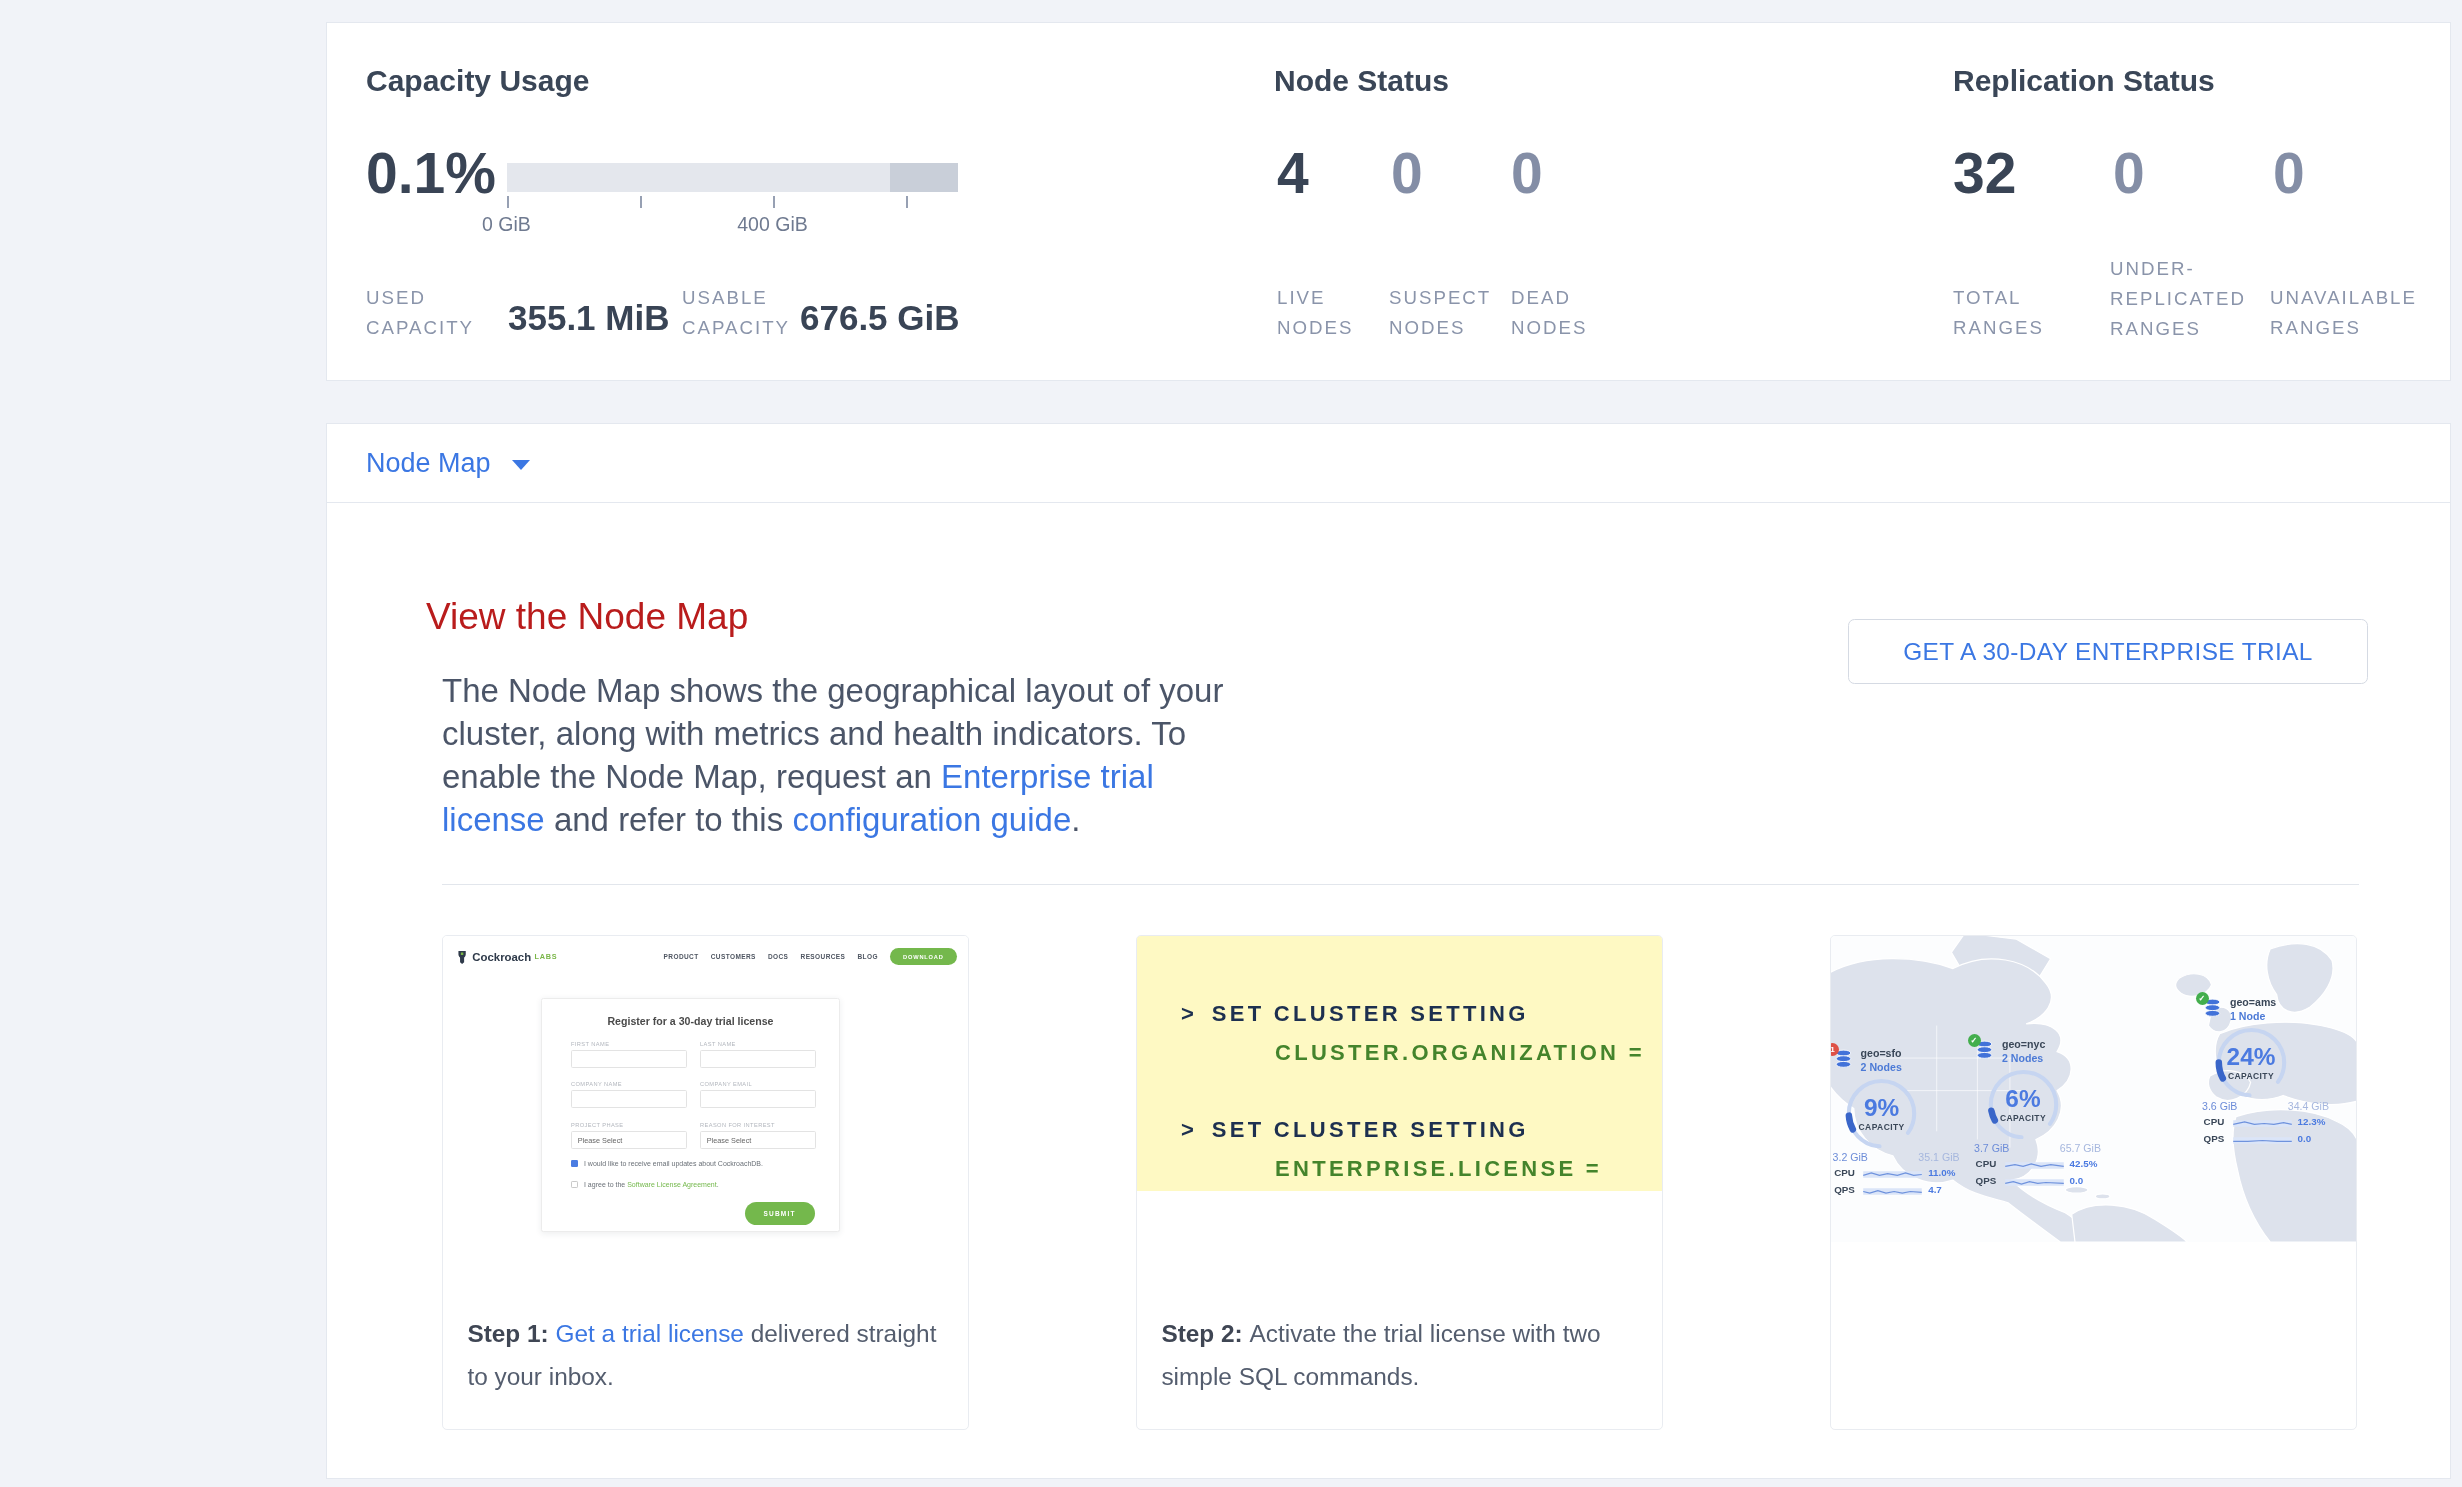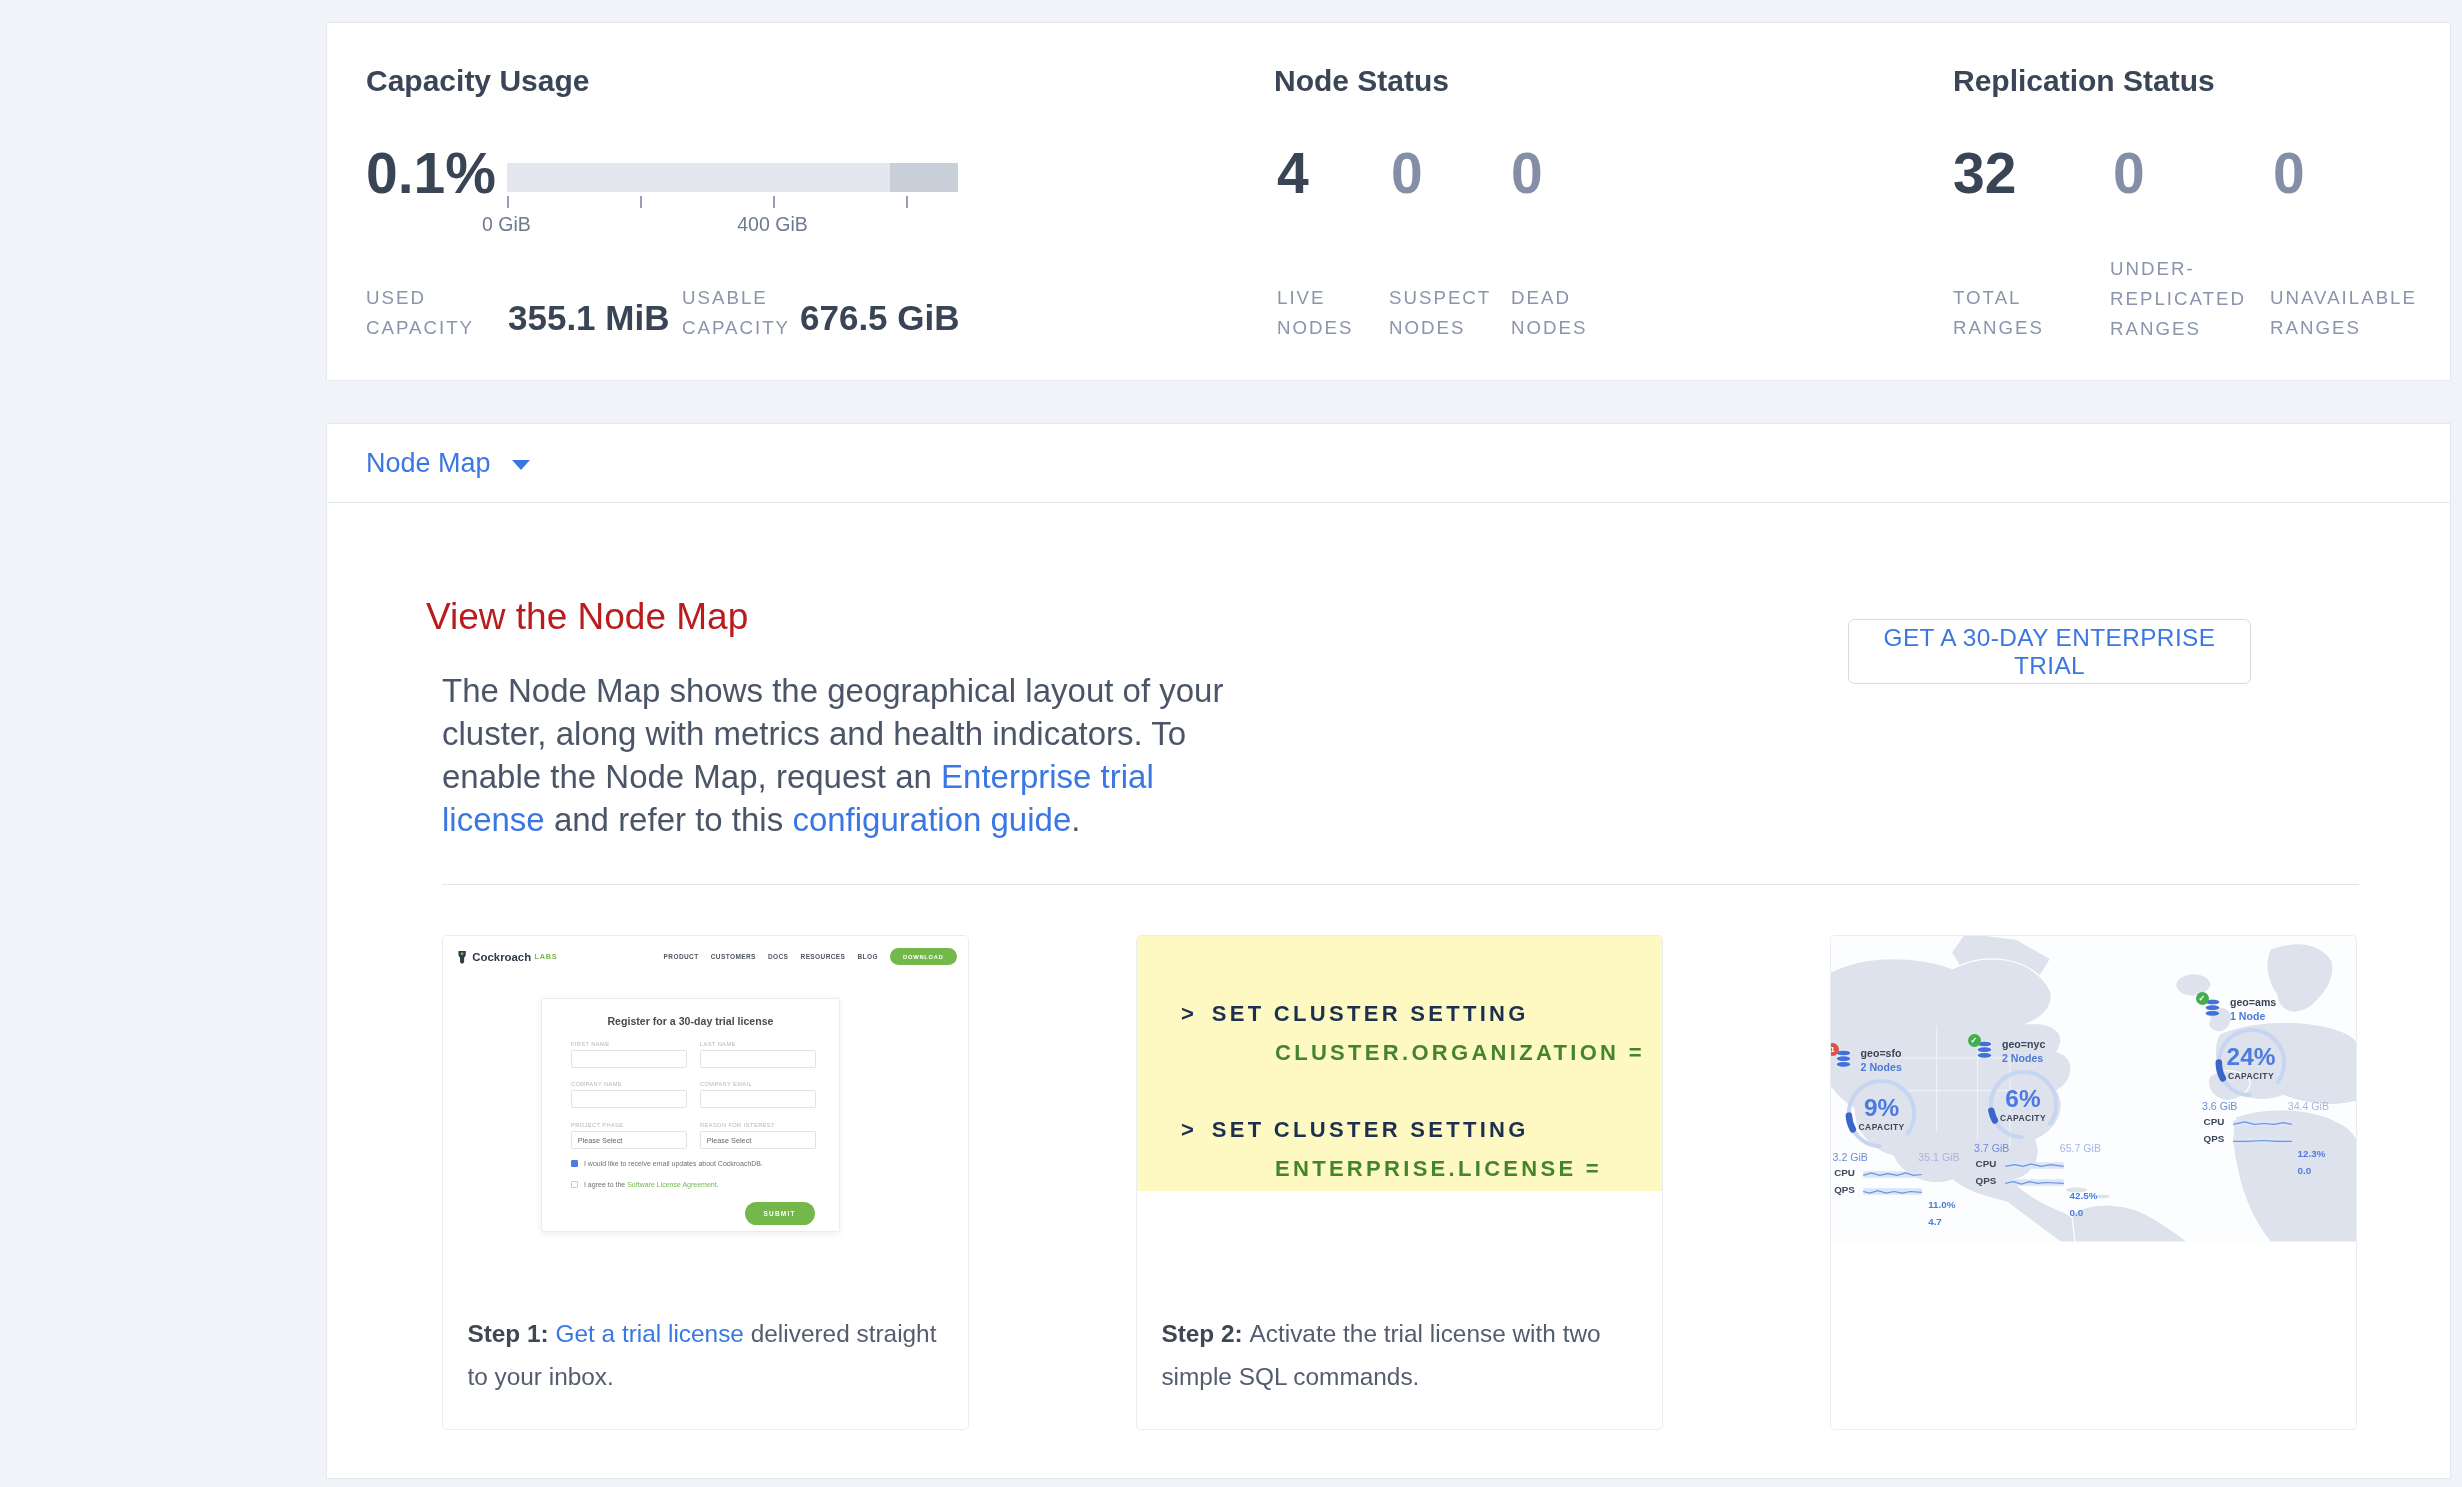--- a/index.html
+++ b/index.html
@@ -34,21 +34,21 @@
 
   
   .view-select { position:absolute; left:39px; top:23.6px; display:flex; align-items:center; cursor:pointer; }
   .view-select span.lbl { color:#3b77e3; font-size:27px; }
   .caret { width:0; height:0; border-left:9px solid transparent; border-right:9px solid transparent; border-top:10.6px solid #3b77e3; margin-left:21px; margin-top:3.3px; }
 
   
   .h1 { position:absolute; left:99px; top:93px; font-size:37px; font-weight:400; color:#b91c1c; }
   .para { position:absolute; left:115px; top:166px; width:805px; font-size:33px; line-height:43px; color:#4b5568; }
   a.lnk { color:#3b77e3; text-decoration:none; cursor:pointer; }
-  .trial-btn { position:absolute; left:1521px; top:116px; width:403px; height:65px; background:#fff; border:0.8px solid #d5dae3; border-radius:6.5px; color:#3b77e3; font-size:24.4px; letter-spacing:0.4px; display:flex; align-items:center; justify-content:center; cursor:pointer; font-family:"Liberation Sans", sans-serif; }
+  .trial-btn { position:absolute; left:1521px; top:116px; width:520px; height:65px; background:#fff; border:0.8px solid #d5dae3; border-radius:6.5px; color:#3b77e3; font-size:24.4px; letter-spacing:0.4px; display:flex; align-items:center; justify-content:center; cursor:pointer; font-family:"Liberation Sans", sans-serif; }
   .hr { position:absolute; left:115px; top:381px; width:1917px; height:0.8px; background:#e2e6ec; }
 
   
   .card { position:absolute; top:432px; width:527px; height:495px; background:#fff; border:0.8px solid #e9ecf1; border-radius:4.9px; overflow:hidden; }
   .card1 { left:115px; } .card2 { left:809px; } .card3 { left:1503px; }
   .caption { position:absolute; left:24.4px; right:21px; top:376px; font-size:24.4px; line-height:43px; color:#545d6e; }
   .caption b { color:#3f4654; }
 
   
   .code { position:absolute; left:0; top:0; right:0; height:255px; background:#fef9c3; }
@@ -84,21 +84,21 @@
   .loc-name { position:absolute; left:28px; top:0; font-size:10.6px; font-weight:700; color:#3a4758; }
   .loc-nodes { position:absolute; left:28px; top:14px; font-size:10.6px; font-weight:700; color:#4c7ad6; }
   .gauge { position:absolute; left:6.5px; top:29px; width:85px; height:72px; }
   .gauge .pct { position:absolute; left:0; width:85px; top:18px; text-align:center; font-size:24.4px; font-weight:700; color:#4b7ae0; }
   .gauge .capw { position:absolute; left:0; width:85px; top:46px; text-align:center; font-size:8.5px; font-weight:700; letter-spacing:0.4px; color:#3a4758; }
   .rangerow { position:absolute; left:0; top:104px; width:127px; font-size:10.6px; }
   .rangerow .u { color:#6c8cd8; } .rangerow .t { float:right; color:#a6b7de; }
   .mrow { position:absolute; left:1.6px; width:130px; height:13px; font-size:9.8px; }
   .mrow .ml { position:absolute; left:0; top:0; font-weight:700; color:#3a4758; }
   .mrow .spark { position:absolute; left:29px; top:0.8px; }
-  .mrow .mv { position:absolute; left:94px; top:0; font-weight:700; color:#4b7ae0;margin-top:32px; }
+  .mrow .mv { position:absolute; left:94px; top:0; font-weight:700; color:#4b7ae0; }
   .cpu-row { top:120px; } .qps-row { top:137px; }
 </style>
 </head>
 <body>
 
 <div class="page">
 
 
   <section class="panel stats-panel">
 

